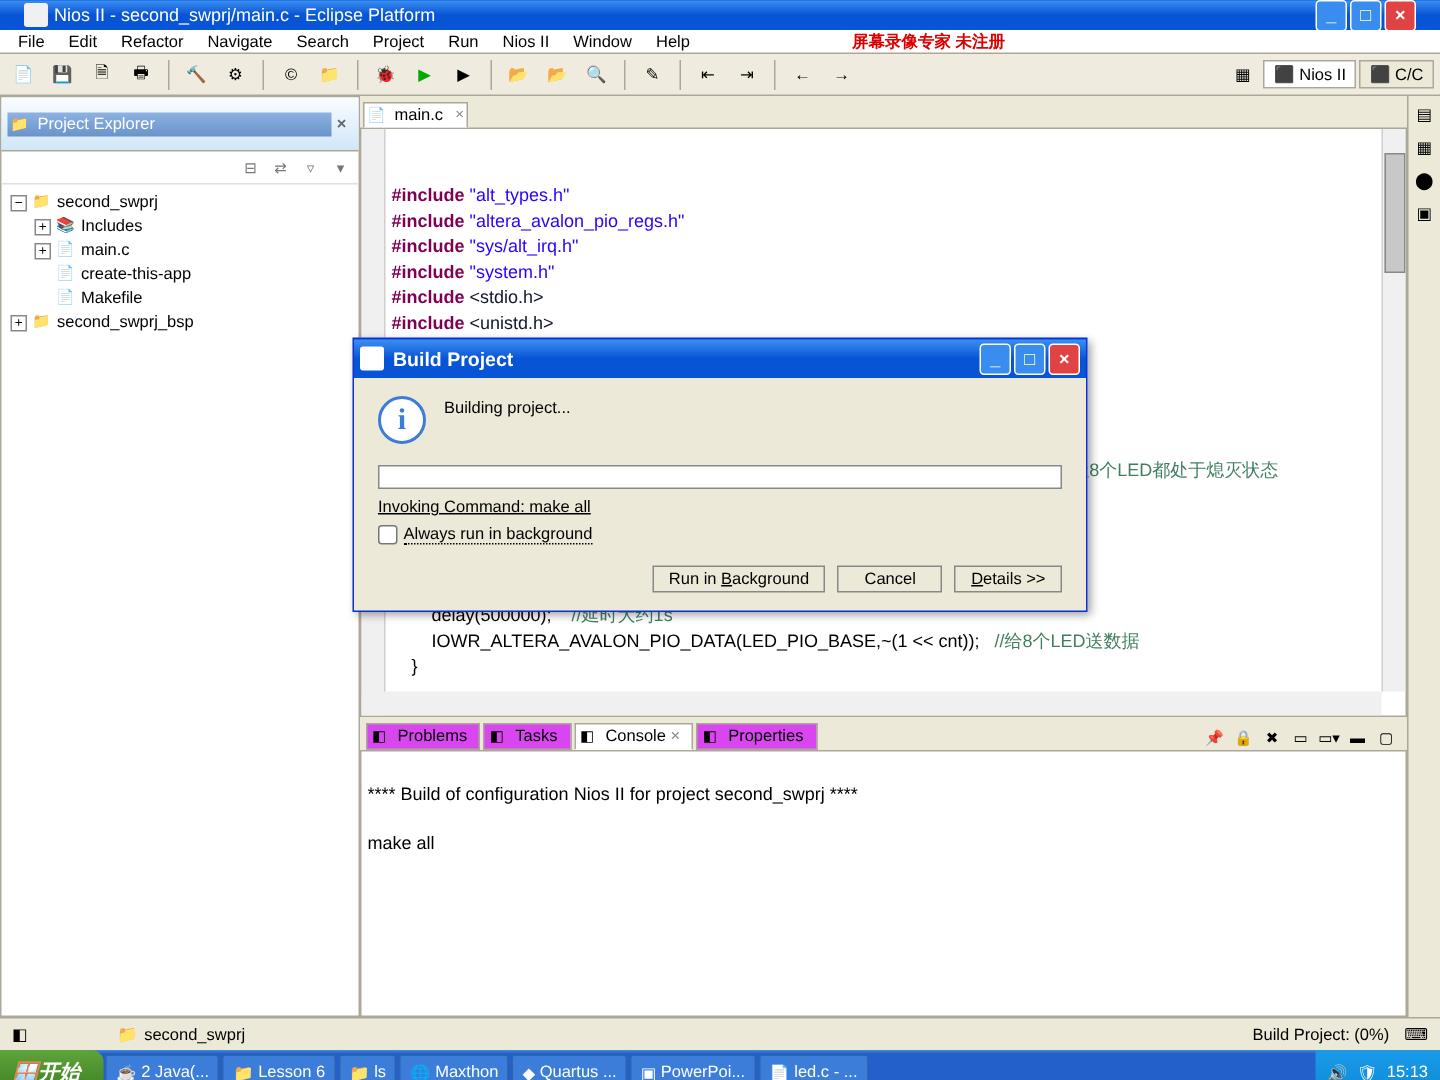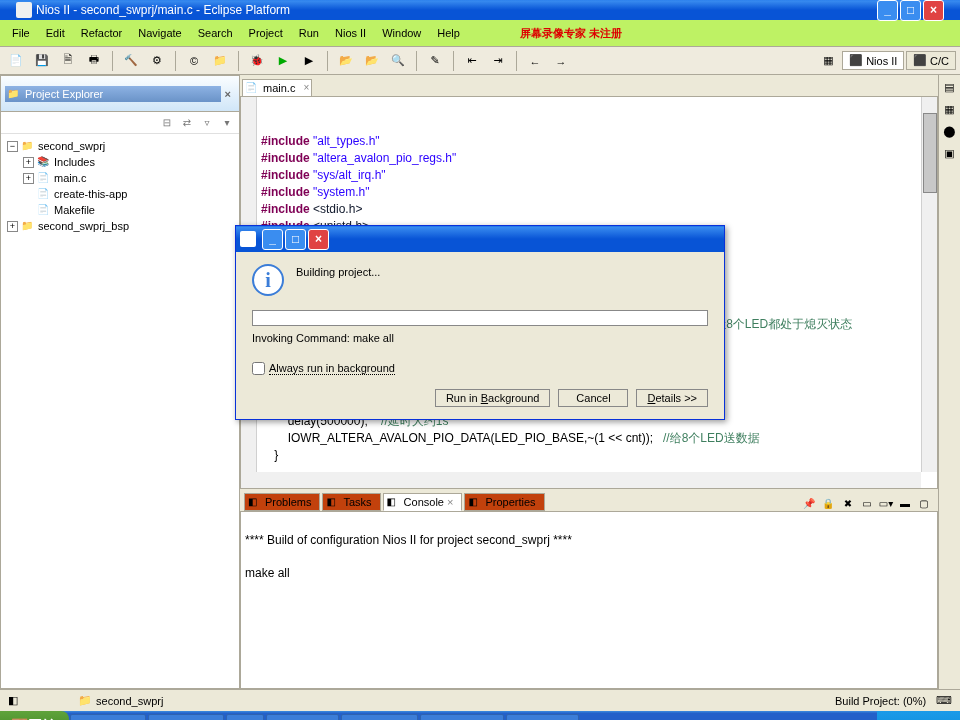--- a/index.html
+++ b/index.html
@@ -4,23 +4,23 @@
 <style>
 * { box-sizing: border-box; margin: 0; padding: 0; font-family: Tahoma, sans-serif; }
 body { width: 960px; height: 720px; background: #ece9d8; overflow: hidden; position: relative; font-size: 11px; }
 .titlebar { height: 20px; background: linear-gradient(#0058e0, #3a8df0 3%, #0854d6 50%, #0854d6); display: flex; align-items: center; padding: 0 16px; color: #fff; justify-content: flex-end; }
 .titlebar-icon { width: 16px; height: 16px; background: #f0f0f0; border-radius: 2px; margin-right: 4px; }
 .titlebar-text { flex: 1; font-size: 12px; }
 .win-controls { display: flex; gap: 2px; }
 .win-btn { width: 21px; height: 21px; border: 1px solid #fff; border-radius: 3px; display: flex; align-items: center; justify-content: center; font-size: 12px; font-weight: bold; }
 .win-btn.close { background: #e04343; color: #fff; }
 .win-btn.other { background: #3a8df0; color: #fff; }
-.menubar { height: 27px; background: #bef264; display: flex; align-items: center; padding: 0 4px; border-bottom: 1px solid #aca899; }
+.menubar { height: 16px; background: #ffffff; display: flex; align-items: center; padding: 0 4px; border-bottom: 1px solid #aca899; }
 .menubar span { padding: 2px 8px; color: #000; cursor: default; }
-.menubar .banner { color: #d00; font-weight: bold; margin-left: 44px; }
+.menubar .banner { color: #d00; font-weight: bold; margin-left: 92px; }
 .toolbar { height: 28px; background: #efebde; display: flex; align-items: center; padding: 0 4px; border-bottom: 1px solid #aca899; gap: 2px; }
 .tb-btn { width: 22px; height: 22px; border: 1px solid transparent; display: inline-flex; align-items: center; justify-content: center; margin: 0 1px; }
 .tb-sep { width: 1px; height: 20px; background: #aca899; margin: 0 4px; }
 .perspective-bar { margin-left: auto; display: flex; align-items: center; gap: 2px; }
 .persp-btn { padding: 2px 6px; border: 1px solid #aca899; background: #ece9d8; font-size: 11px; display: flex; align-items: center; gap: 3px; }
 .persp-btn.active { background: #fff; }
 .content { display: flex; height: 614px; position: relative; }
 .sidebar { width: 240px; border: 1px solid #aca899; background: #fff; display: flex; flex-direction: column; }
 .view-tab { height: 36px; background: linear-gradient(#fafdff, #d0e6f8); display: flex; align-items: center; padding: 0 4px; border-bottom: 1px solid #aca899; }
 .view-tab .label { flex: 1; font-size: 11px; color: #fff; background: linear-gradient(#8db2e3, #6a93c8); padding: 2px 6px 2px 20px; position: relative; }
@@ -39,21 +39,21 @@
 .editor-tab::before { content: "📄"; position: absolute; left: 2px; font-size: 10px; }
 .editor-tab .x { position: absolute; right: 2px; color: #888; font-size: 10px; }
 .editor { flex: 1; background: #fff; border: 1px solid #aca899; border-top: none; padding: 4px 4px 4px 20px; font-family: "Courier New", monospace; font-size: 12px; line-height: 16px; white-space: pre; overflow: hidden; position: relative; }
 .editor .gutter { position: absolute; left: 0; top: 0; width: 16px; height: 100%; background: #f0f0f0; border-right: 1px solid #d0d0d0; }
 .kw { color: #7f0055; font-weight: bold; }
 .str { color: #2a00ff; }
 .inc { color: #0f172a; }
 .cmt { color: #3f7f5f; }
 .bottom-panel { height: 200px; display: flex; flex-direction: column; }
 .bottom-tabs { height: 22px; display: flex; align-items: flex-end; background: #ece9d8; padding-left: 4px; gap: 2px; }
-.btab { padding: 2px 8px 2px 20px; border: 1px solid #aca899; background: #c2410c; font-size: 11px; position: relative; }
+.btab { padding: 2px 8px 2px 20px; border: 1px solid #aca899; background: #d946ef; font-size: 11px; position: relative; }
 .btab.active { background: #fff; border-bottom: 1px solid #fff; }
 .btab::before { content: "◧"; position: absolute; left: 3px; font-size: 10px; }
 .btab-toolbar { margin-left: auto; display: flex; gap: 3px; padding-right: 6px; }
 .btab-toolbar span { width: 16px; height: 16px; display: inline-flex; align-items: center; justify-content: center; font-size: 10px; }
 .console { flex: 1; background: #fff; border: 1px solid #aca899; padding: 4px; font-family: "Courier New", monospace; font-size: 12px; line-height: 16px; white-space: pre-wrap; overflow: auto; }
 .console .title { font-size: 11px; font-family: Tahoma; color: #000; padding-bottom: 4px; }
 .statusbar { height: 22px; background: #ece9d8; border-top: 1px solid #aca899; display: flex; align-items: center; padding: 0 8px; font-size: 11px; }
 .statusbar .project { margin-left: 60px; display: flex; align-items: center; gap: 4px; }
 .statusbar .right { margin-left: auto; }
 .taskbar { height: 30px; background: linear-gradient(#3c8cde, #2360c9 8%, #2360c9 92%, #1a4fa8); display: flex; align-items: center; }
@@ -67,21 +67,21 @@
 .scrollbar-h { height: 16px; background: #f0f0f0; position: absolute; bottom: 0; left: 0; right: 16px; }
 
 .dialog { position: absolute; left: 235px; top: 225px; width: 490px; background: #ece9d8; border: 1px solid #0831d9; box-shadow: 2px 2px 6px rgba(0,0,0,.4); z-index: 100; }
 .dialog-title { height: 26px; background: linear-gradient(#0058e0, #3a8df0 3%, #0854d6 50%, #0854d6); color: #fff; display: flex; align-items: center; padding: 0 4px; font-size: 13px; font-weight: bold; }
 .dialog-title .icon { width: 16px; height: 16px; background: #fff; border-radius: 2px; margin-right: 6px; }
 .dialog-title .txt { flex: 1; }
 .dialog-body { padding: 12px 16px 12px 16px; }
 .dialog-body .row1 { display: flex; align-items: flex-start; gap: 12px; margin-bottom: 14px; }
 .info-icon { width: 32px; height: 32px; border-radius: 50%; background: #fff; border: 2px solid #3b7dd8; display: flex; align-items: center; justify-content: center; color: #3b7dd8; font-size: 20px; font-weight: bold; font-family: Georgia,serif; }
 .progress { height: 16px; border: 1px solid #888; background: #fff; margin-bottom: 6px; }
-.dialog-body .cmd { font-size: 11px; margin-bottom: 18px; }
+.dialog-body .cmd { font-size: 11px; margin-bottom: 6px; text-decoration: underline; }
 .dialog-body .chk { display: flex; align-items: center; gap: 4px; font-size: 11px; margin-bottom: 14px; }
 .dialog-body .chk input { width: 13px; height: 13px; }
 .dialog-body .chk label { border-bottom: 1px dotted #000; }
 .dialog-buttons { display: flex; justify-content: flex-end; gap: 8px; }
 .dialog-buttons button { padding: 2px 10px; font-size: 11px; background: #ece9d8; border: 1px solid #888; min-width: 70px; }
 .dialog-buttons button u { text-decoration: underline; }
 </style>
 </head>
 <body>
 
@@ -274,20 +274,21 @@
   <div class="tray">
     <span>🔊</span>
     <span>🛡</span>
     <span>15:13</span>
   </div>
 </div>
 
 <div class="dialog">
   <div class="dialog-title">
     <div class="icon"></div>
+    <div class="txt">Build Project</div>
     <div class="win-controls">
       <div class="win-btn other">_</div>
       <div class="win-btn other">□</div>
       <div class="win-btn close">×</div>
     </div>
   </div>
   <div class="dialog-body">
     <div class="row1">
       <div class="info-icon">i</div>
       <div style="font-size:11px;padding-top:2px">Building project...</div>

